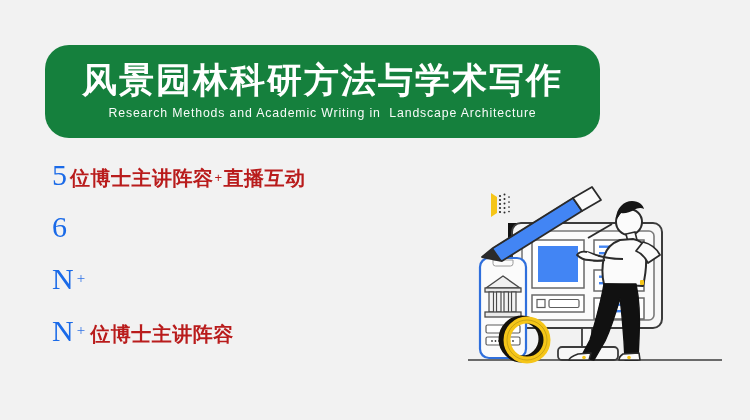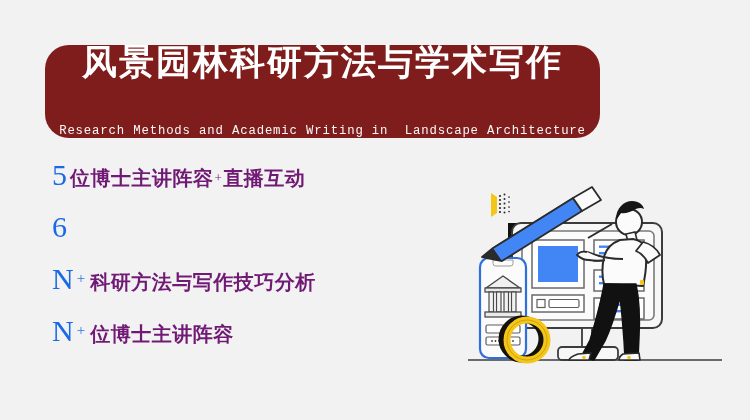--- a/index.html
+++ b/index.html
@@ -22,40 +22,40 @@
     overflow: hidden;
   }
 
   
   .banner {
     position: absolute;
     left: 45px;
     top: 45px;
     width: 555px;
     height: 93px;
-    background: #7f1d1d;
+    background: #15803d;
     border-radius: 24px;
     box-sizing: border-box;
     display: flex;
     flex-direction: column;
     align-items: center;
-    justify-content: space-between;
+    justify-content: center;
   }
   .banner-title {
     font-family: "DejaVu Sans", "Liberation Sans", sans-serif;
     font-weight: bold;
     font-size: 35px;
     letter-spacing: 2px;
     color: #ffffff;
     line-height: 1.05;
     white-space: nowrap;
     margin-top: -1px;
   }
   .banner-subtitle {
-    font-family: Liberation Mono, monospace;
+    font-family: Liberation Sans, sans-serif;
     font-size: 12.3px;
     letter-spacing: 0.85px;
     color: #ffffff;
     white-space: pre;
     margin-top: 8px;
     opacity: 0.97;
   }
 
   
   .bullets {
@@ -80,25 +80,25 @@
   }
   .bullet-plus {
     font-family: "Liberation Serif", "DejaVu Serif", serif;
     font-size: 15px;
     color: #2f72e6;
     margin-right: 5px;
     position: relative;
     top: -6px;
   }
   .bullet-text {
-    font-family: Liberation Serif, serif;
+    font-family: Liberation Sans, sans-serif;
     font-weight: bold;
     font-size: 20px;
     letter-spacing: 0.5px;
-    color: #701a75;
+    color: #b91c1c;
     line-height: 1;
   }
   .bullet-text .mini-plus {
     font-size: 13px;
     font-weight: normal;
     position: relative;
     top: -3px;
     padding: 0 1px;
   }
 
@@ -129,21 +129,20 @@
       <span class="bullet-text"><span>位博士主讲阵容</span><span class="mini-plus">+</span><span>直播互动</span></span>
     </div>
 
     <div class="bullet-row">
       <span class="bullet-marker">6</span>
     </div>
 
     <div class="bullet-row">
       <span class="bullet-marker">N</span>
       <span class="bullet-plus">+</span>
-      <span class="bullet-text"><span>科研方法与写作技巧分析</span></span>
     </div>
 
     <div class="bullet-row">
       <span class="bullet-marker">N</span>
       <span class="bullet-plus">+</span>
       <span class="bullet-text"><span>位博士主讲阵容</span></span>
     </div>
 
   </div>
 

